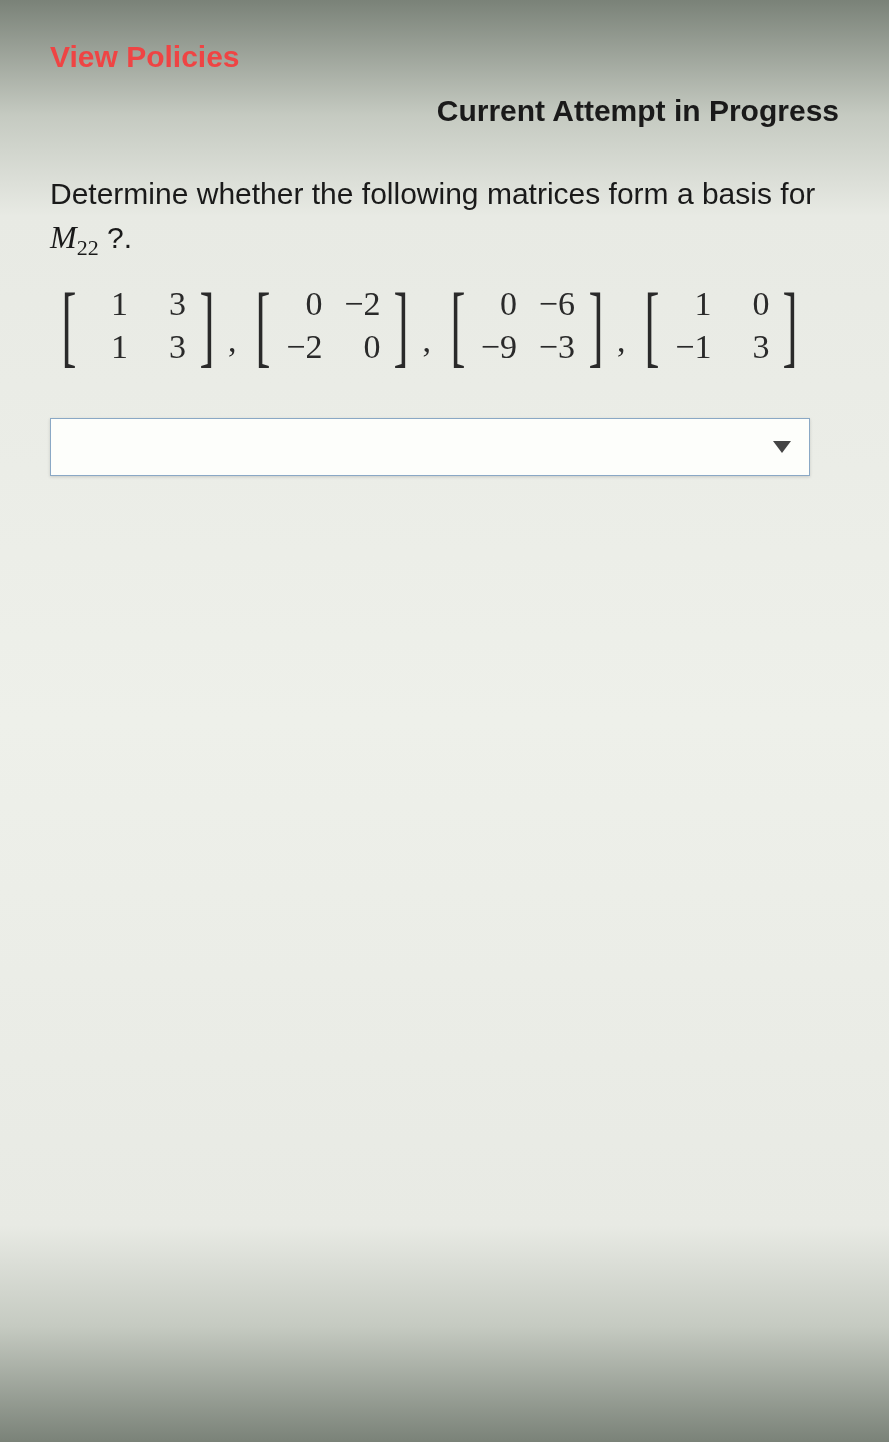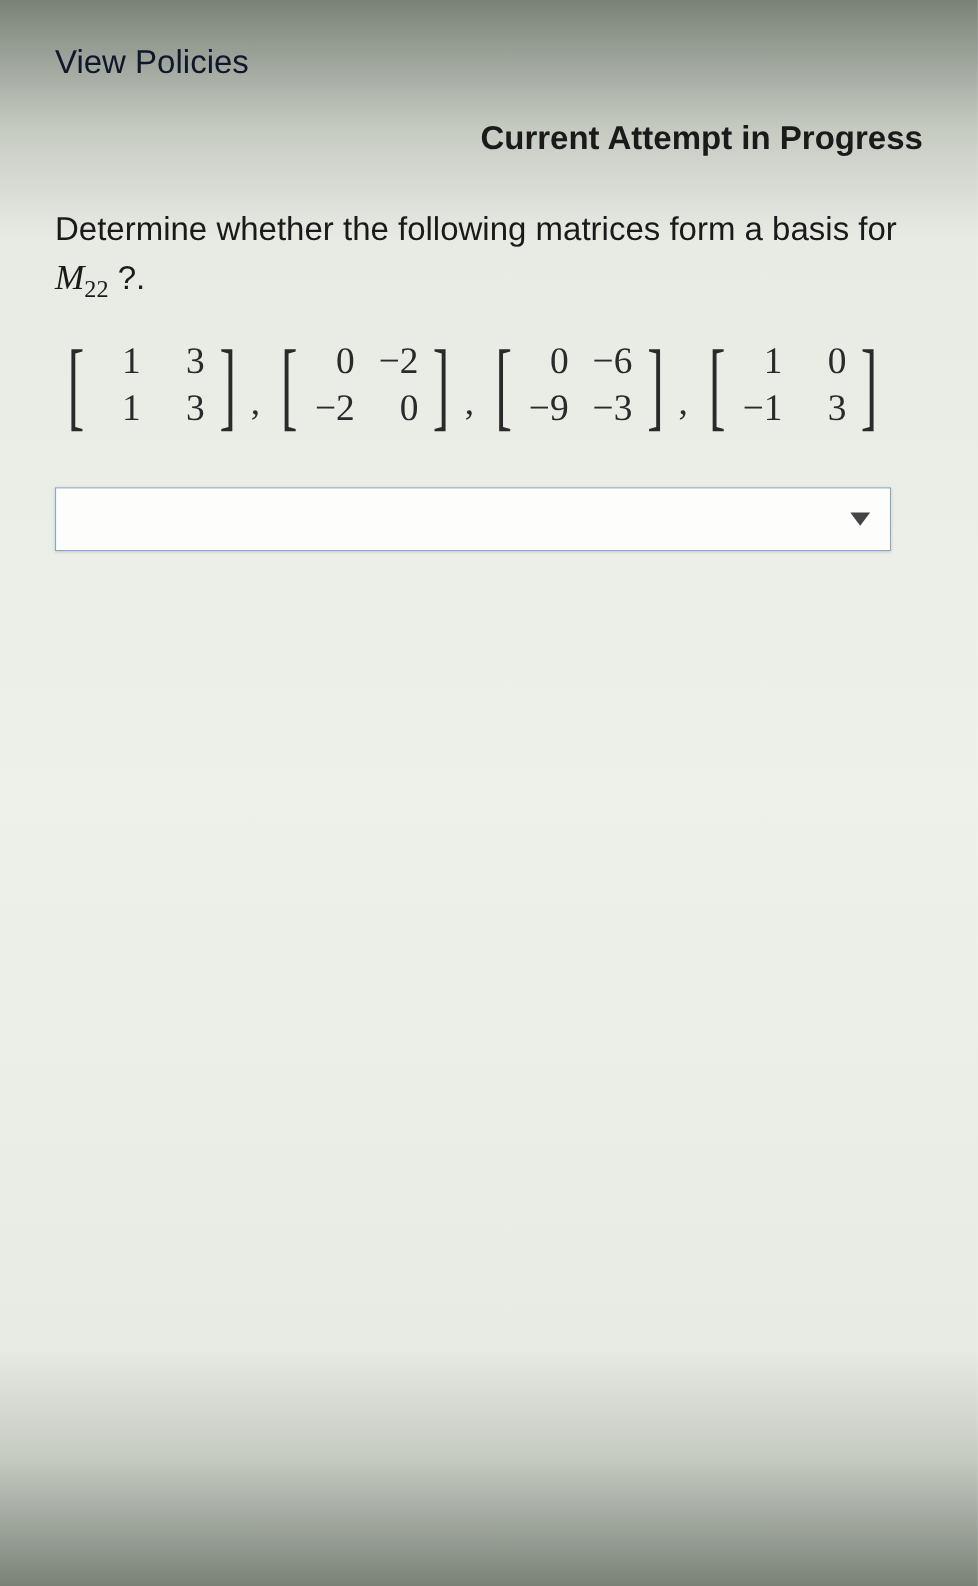--- a/index.html
+++ b/index.html
@@ -6,36 +6,36 @@
     body {
       font-family: Arial, Helvetica, sans-serif;
       background: linear-gradient(to bottom, #7a8278 0%, #c5cac1 8%, #e8eae4 15%, #eef0ea 50%, #e8eae4 85%, #c5cac1 92%, #7a8278 100%);
       min-height: 1442px;
       width: 889px;
       padding: 40px 50px;
       color: #2a2a2a;
       position: relative;
     }
     .view-policies {
-      color: #0f172a;
+      color: #ef4444;
       font-size: 30px;
-      font-weight: 400;
-      margin-bottom: 35px;
+      font-weight: 700;
+      margin-bottom: 20px;
     }
     .attempt-status {
       font-size: 30px;
       font-weight: 700;
       color: #1a1a1a;
       margin-bottom: 45px;
       text-align: right;
     }
     .question-text {
       font-size: 30px;
       color: #1a1a1a;
-      margin-bottom: 29px;
+      margin-bottom: 19px;
       line-height: 1.4;
     }
     .m22 {
       font-style: italic;
       font-family: 'Times New Roman', serif;
       font-size: 32px;
     }
     .m22 sub { font-size: 22px; font-style: normal; }
     .matrix-row {
       display: flex;

